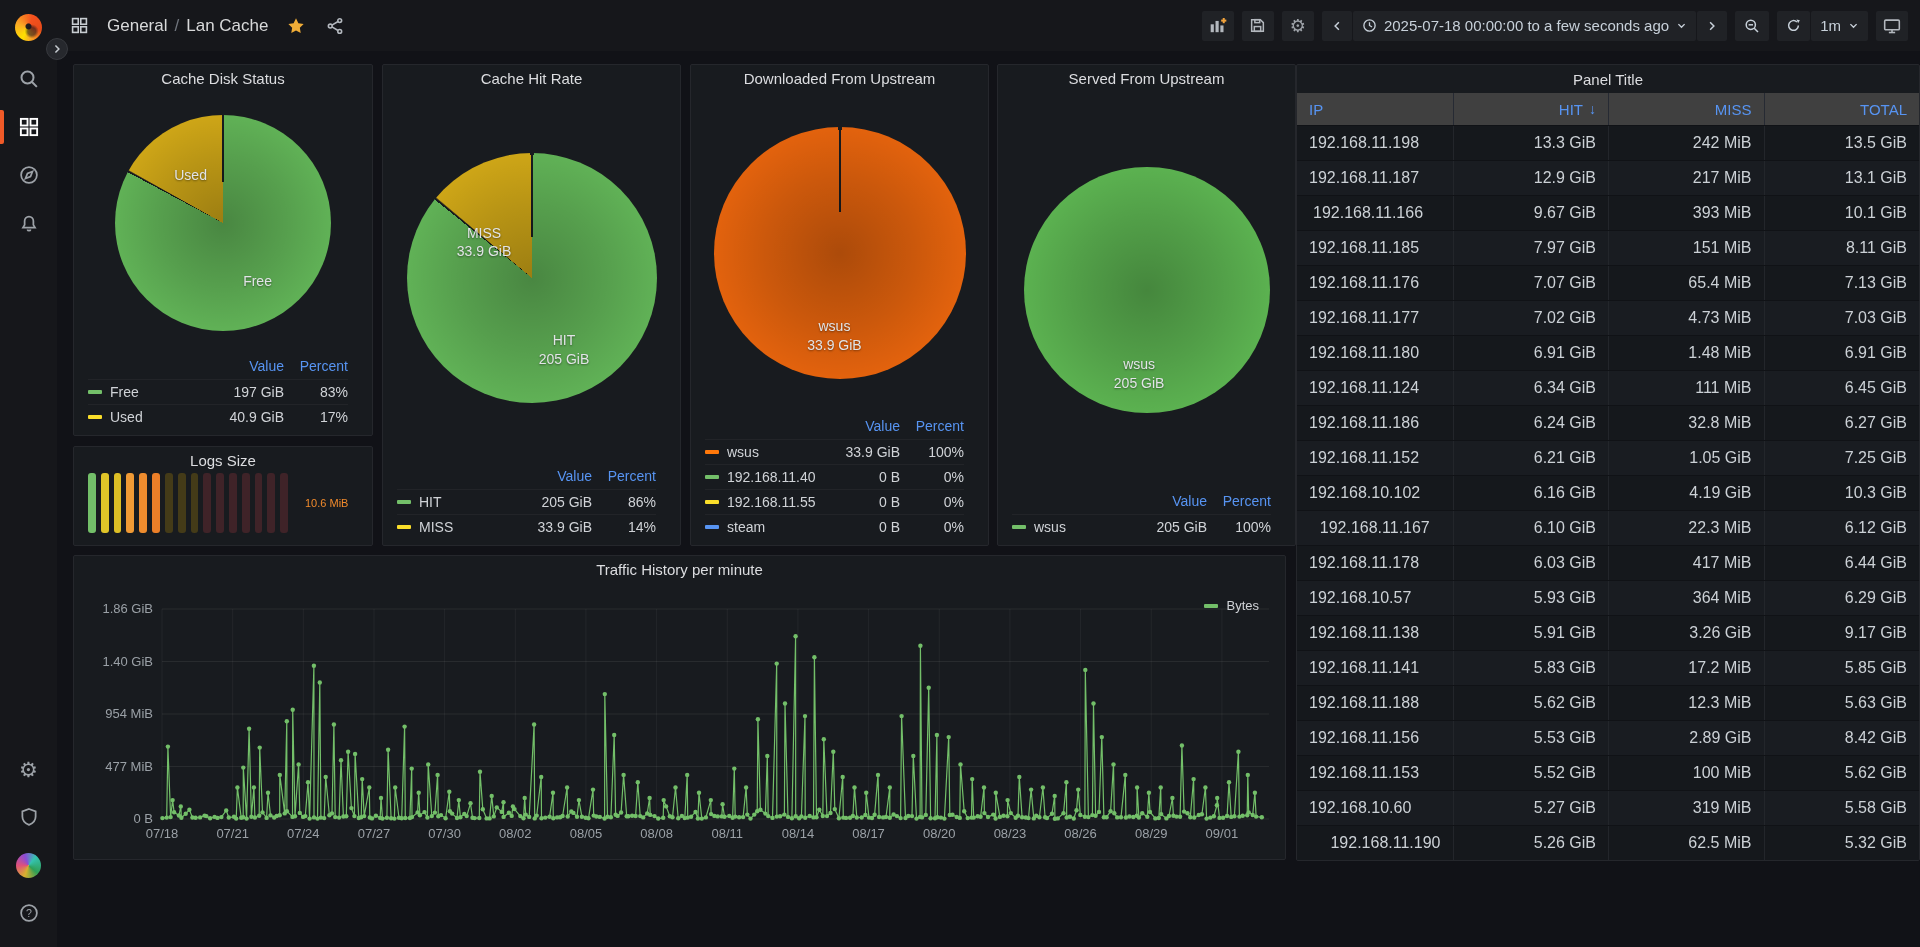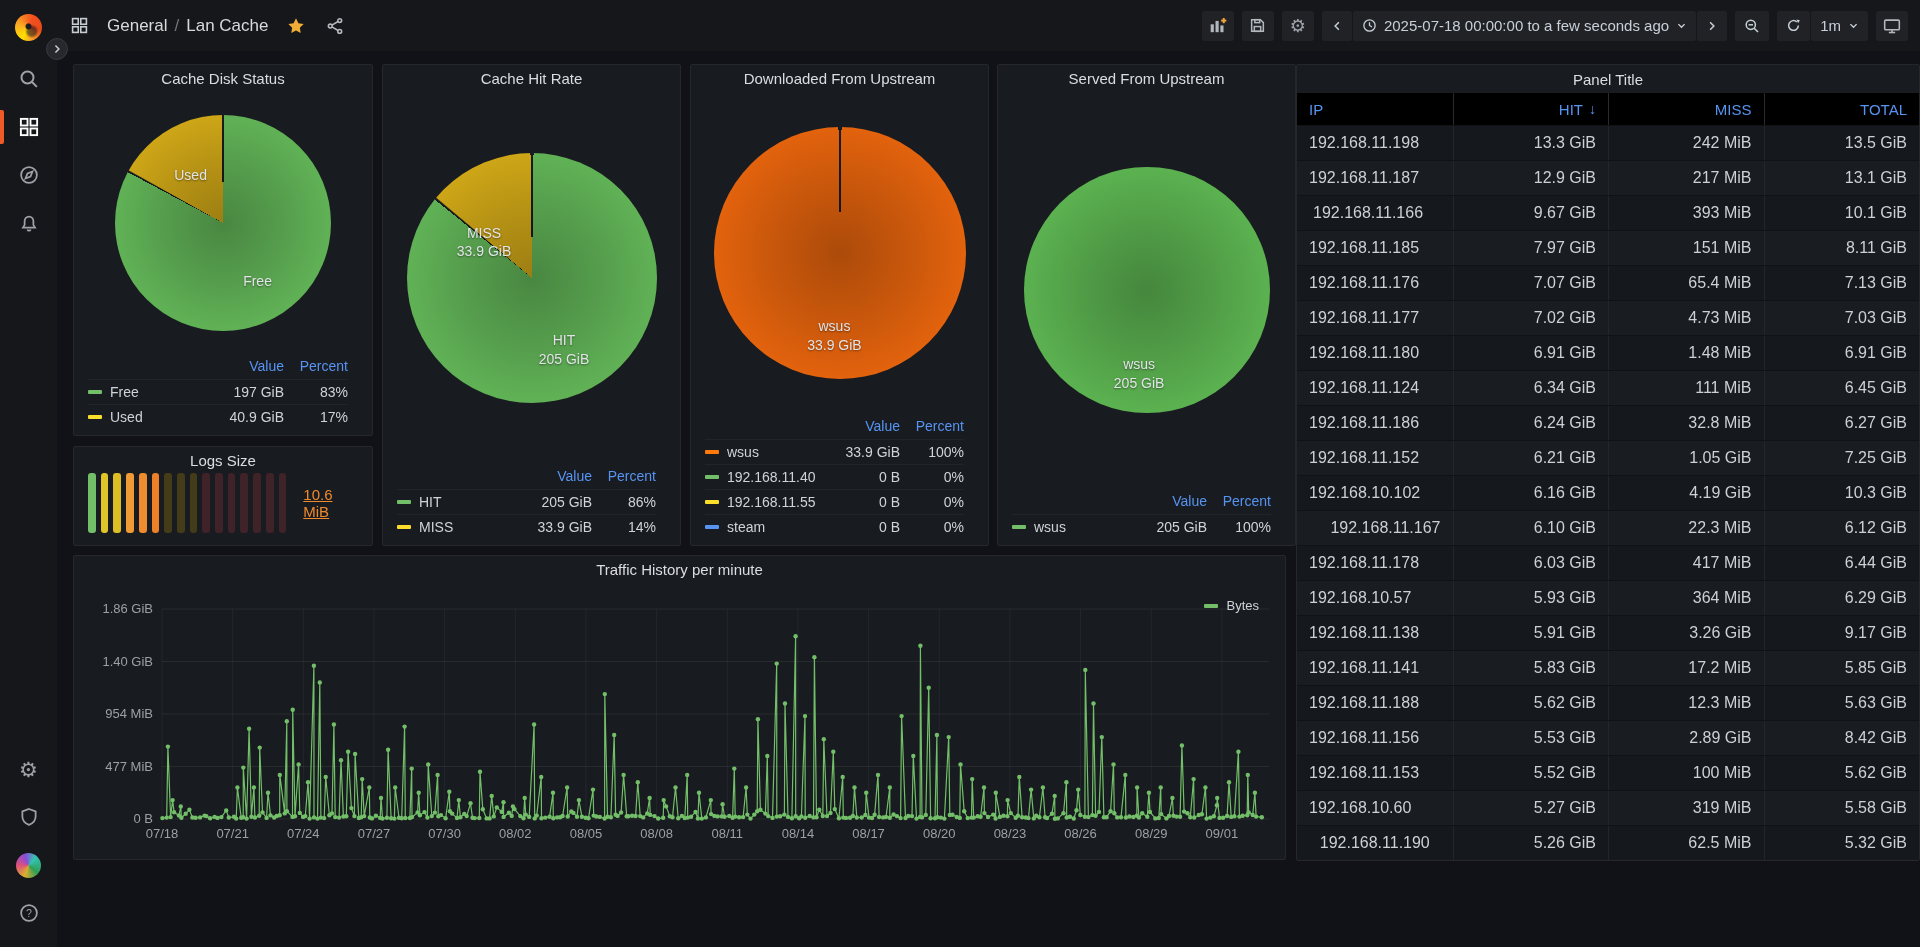--- a/index.html
+++ b/index.html
@@ -97,24 +97,24 @@
   .lg-row  { display:flex; height:25px; align-items:center; border-top:1px solid #222428; font-size:14px; color:#d0d3d7; }
   .lg-label { flex:1; display:flex; align-items:center; gap:8px; min-width:0; cursor:pointer; }
   .lg-sw { width:14px; height:4px; border-radius:1px; flex-shrink:0; }
   .lg-val { width:96px; text-align:right; }
   .lg-pct { width:64px; text-align:right; }
 
   
   .logs-body { display:flex; align-items:center; padding:2px 10px 10px 14px; height:66px; }
   .logs-bars { display:flex; gap:5px; width:200px; height:60px; }
   .seg { flex:1; border-radius:3px; }
-  .logs-value { margin-left:17px; font-size:15px; font-weight:500;text-decoration:underline; }
+  .logs-value { margin-left:17px; font-size:11px; font-weight:500; }
 
   
-  .tbl-head { display:flex; height:35px; background:#000000; align-items:center; }
+  .tbl-head { display:flex; height:35px; background:#404040; align-items:center; }
   .tbl-row { display:flex; height:35px; align-items:center; }
   .tbl-row:nth-child(odd) { background:#15181c; }
   .tbl-row:nth-child(even) { background:#191c21; }
   .tbl-row { border-top:1px solid #101216; }
   .tc { width:25%; padding:0 12px; font-size:16px; white-space:nowrap; overflow:hidden; }
   .tc + .tc { border-left:1px solid #23262b; align-self:stretch; display:flex; align-items:center; justify-content:flex-end; }
   .tbl-head .tc { font-size:15px; color:#5794f2; font-weight:400; cursor:pointer; }
   .tbl-head .tc + .tc { border-left:1px solid #262a33; }
   .tbl-body .tc { color:#ccd1d6; }
   .sort-arrow { color:#5794f2; margin-left:6px; font-size:14px; }
@@ -558,21 +558,21 @@
             <div class="tc">1.05 GiB</div>
             <div class="tc">7.25 GiB</div>
           </div>
           <div class="tbl-row">
             <div class="tc" style="text-align: left;">192.168.10.102</div>
             <div class="tc">6.16 GiB</div>
             <div class="tc">4.19 GiB</div>
             <div class="tc">10.3 GiB</div>
           </div>
           <div class="tbl-row">
-            <div class="tc" style="text-align: right;">192.168.11.167</div>
+            <div class="tc" style="text-align: center;">192.168.11.167</div>
             <div class="tc">6.10 GiB</div>
             <div class="tc">22.3 MiB</div>
             <div class="tc">6.12 GiB</div>
           </div>
           <div class="tbl-row">
             <div class="tc" style="text-align: left;">192.168.11.178</div>
             <div class="tc">6.03 GiB</div>
             <div class="tc">417 MiB</div>
             <div class="tc">6.44 GiB</div>
           </div>
@@ -612,21 +612,21 @@
             <div class="tc">100 MiB</div>
             <div class="tc">5.62 GiB</div>
           </div>
           <div class="tbl-row">
             <div class="tc" style="text-align: left;">192.168.10.60</div>
             <div class="tc">5.27 GiB</div>
             <div class="tc">319 MiB</div>
             <div class="tc">5.58 GiB</div>
           </div>
           <div class="tbl-row">
-            <div class="tc" style="text-align: center;">192.168.11.190</div>
+            <div class="tc" style="text-align: right;">192.168.11.190</div>
             <div class="tc">5.26 GiB</div>
             <div class="tc">62.5 MiB</div>
             <div class="tc">5.32 GiB</div>
           </div>
         </div>
     </section>
 
     <section class="panel" style="left:16px;top:504px;width:1213px;height:305px">
       <div class="panel-title">Traffic History per minute</div>
       <div class="tchart-legend">

